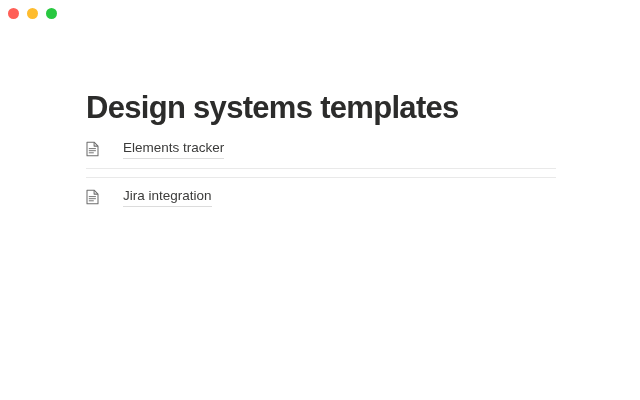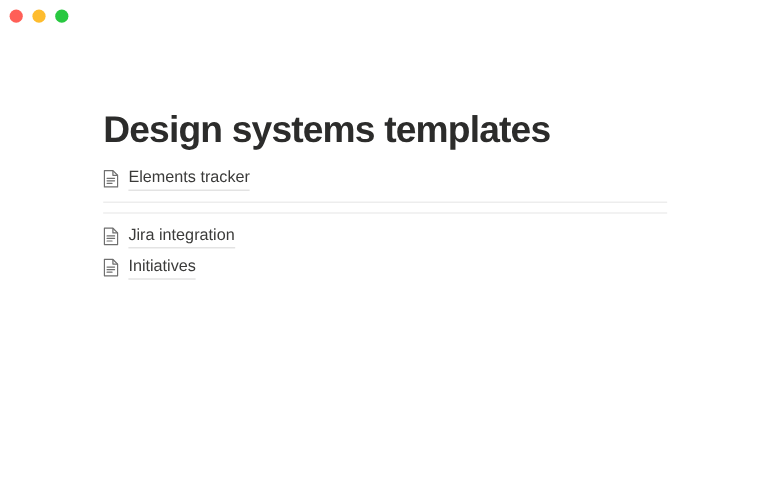--- a/index.html
+++ b/index.html
@@ -65,21 +65,21 @@
   
   .doc-list {
     list-style: none;
     margin: 0;
     padding: 0;
   }
   .doc-item {
     display: flex;
     align-items: center;
     height: 22px;
-    gap: 8px;
+    gap: 24px;
   }
   .doc-item.gap-below {
     margin-bottom: 4px;
     text-align: center;
   }
   .doc-icon {
     width: 13px;
     height: 16px;
     flex: 0 0 13px;
     display: block;
@@ -141,26 +141,16 @@
           <svg viewBox="0 0 13 16" width="13" height="16" xmlns="http://www.w3.org/2000/svg">
             <path d="M1 1.2 h7.1 L12 5.1 V14.8 H1 Z" fill="#ffffff" stroke="#6f6f6f" stroke-width="1.05" stroke-linejoin="round"></path>
             <path d="M8.1 1.2 V5.1 H12" fill="none" stroke="#6f6f6f" stroke-width="1.05" stroke-linejoin="round"></path>
             <path d="M3.2 7.6 h6.3 M3.2 9.7 h6.3 M3.2 11.8 h4.2" stroke="#6f6f6f" stroke-width="0.95" stroke-linecap="round"></path>
           </svg>
         </span>
         <span class="doc-label">Jira integration</span>
       </li>
 
 
-      <li class="doc-item">
-        <span class="doc-icon">
-          <svg viewBox="0 0 13 16" width="13" height="16" xmlns="http://www.w3.org/2000/svg">
-            <path d="M1 1.2 h7.1 L12 5.1 V14.8 H1 Z" fill="#ffffff" stroke="#6f6f6f" stroke-width="1.05" stroke-linejoin="round"></path>
-            <path d="M8.1 1.2 V5.1 H12" fill="none" stroke="#6f6f6f" stroke-width="1.05" stroke-linejoin="round"></path>
-            <path d="M3.2 7.6 h6.3 M3.2 9.7 h6.3 M3.2 11.8 h4.2" stroke="#6f6f6f" stroke-width="0.95" stroke-linecap="round"></path>
-          </svg>
-        </span>
-        <span class="doc-label">Initiatives</span>
-      </li>
 
     </ul>
   </div>
 </div>
 
 </body></html>

